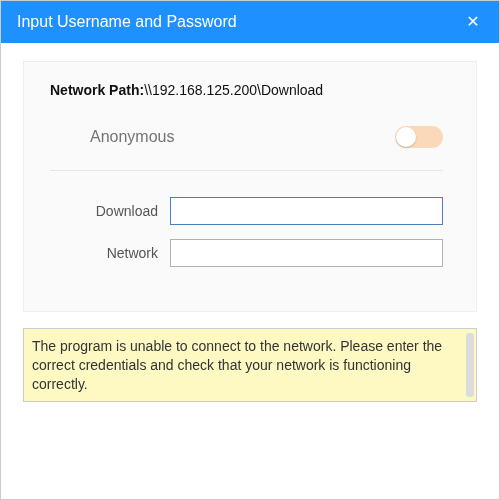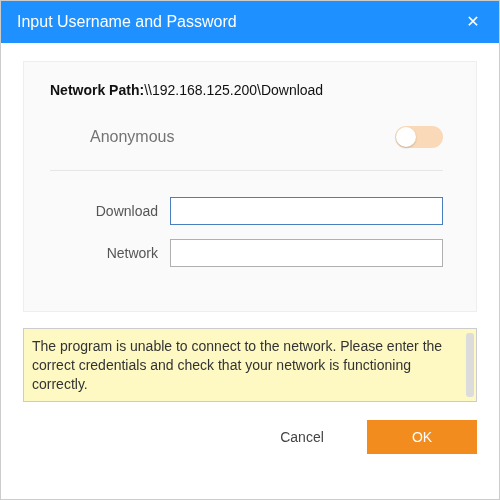--- a/index.html
+++ b/index.html
@@ -196,20 +196,16 @@
         <input type="password" value="" style="">
       </div>
 
     </div>
 
     <div class="msgbox">
       <span>The program is unable to connect to the network. Please enter the correct credentials and check that your network is functioning correctly.</span>
       <div class="scrollbar"></div>
     </div>
 
-    <div class="buttons">
-      <button class="btn cancel">Cancel</button>
-      <button class="btn ok">OK</button>
-    </div>
 
   </div>
 
 </div>
 
 </body></html>

